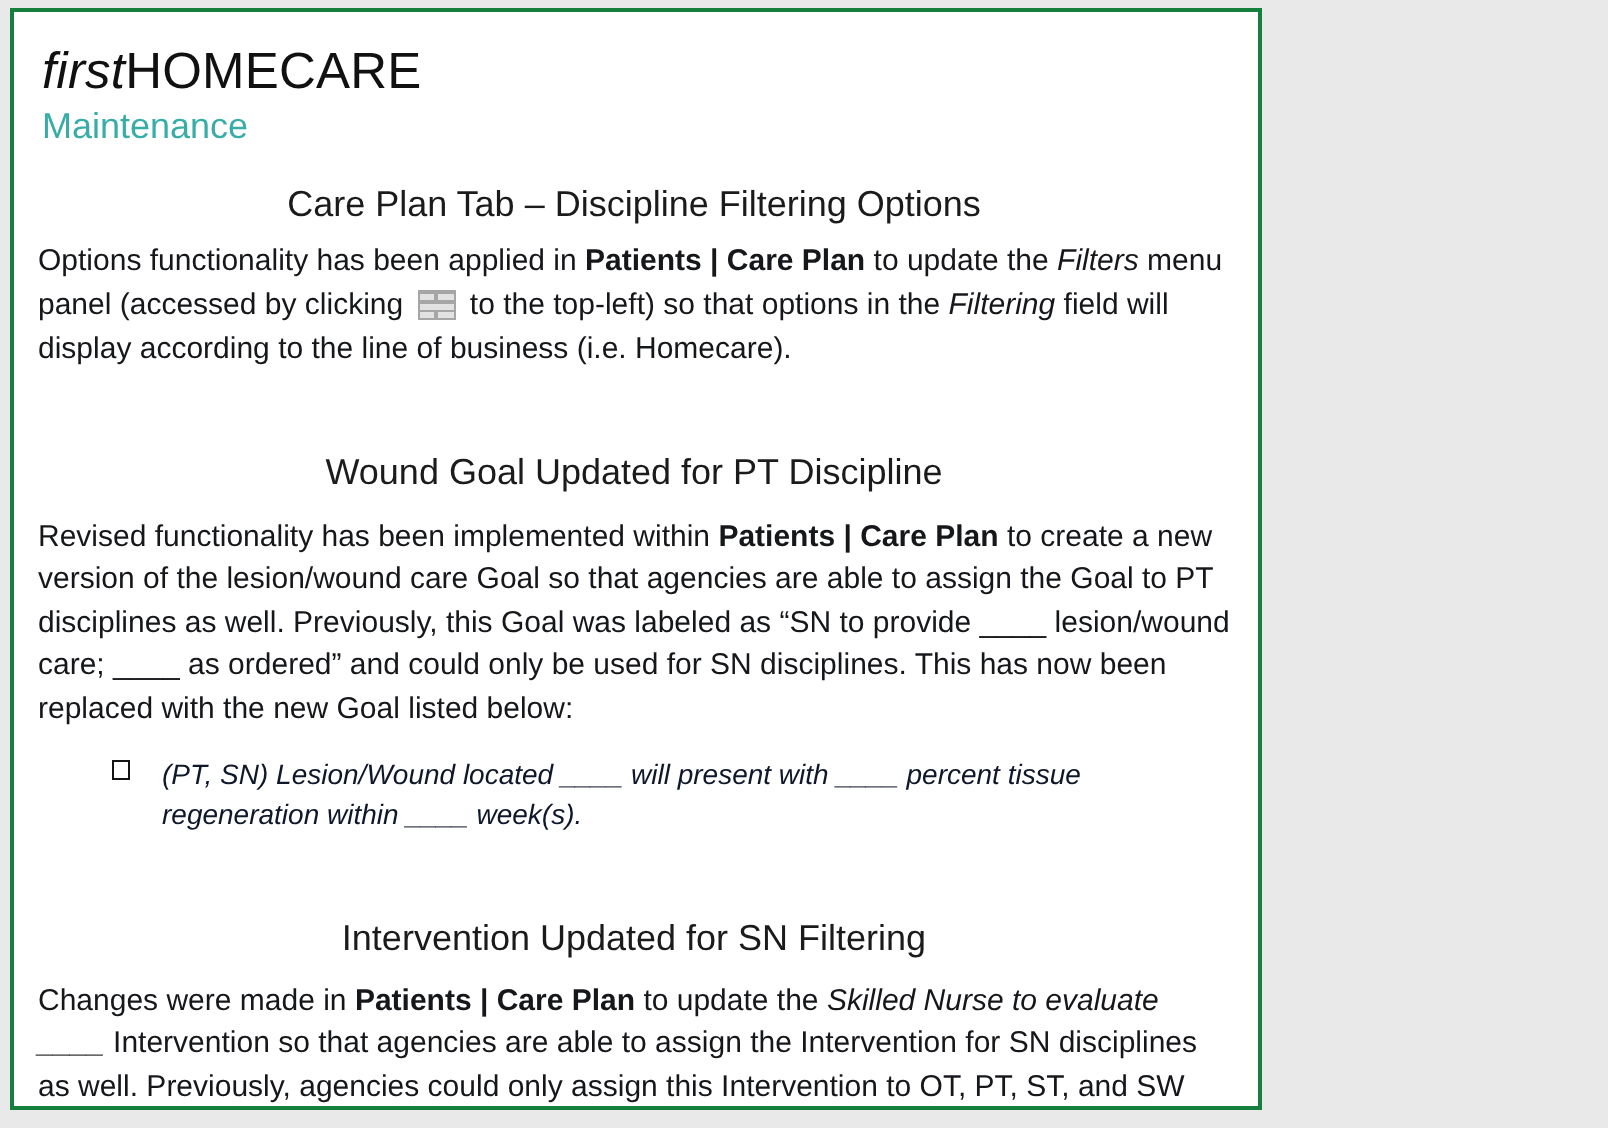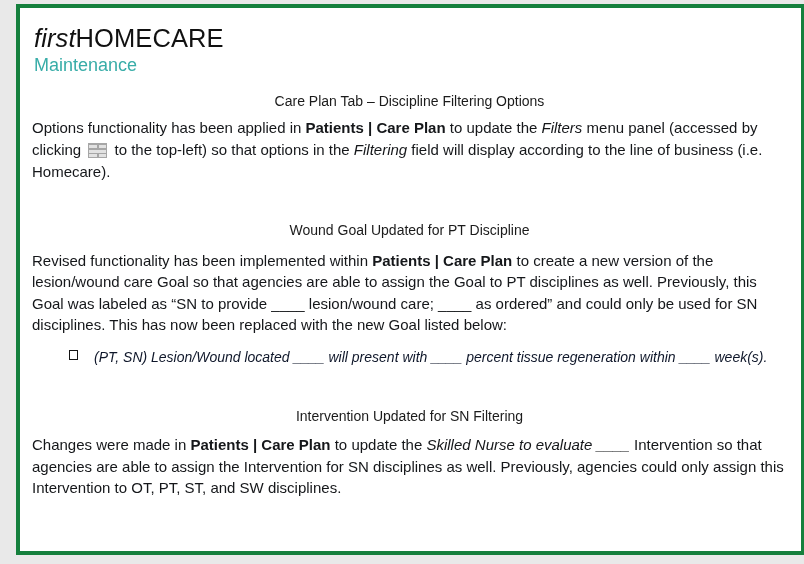--- a/index.html
+++ b/index.html
@@ -10,26 +10,26 @@
   body {
     width: 804px;
     height: 564px;
     overflow: hidden;
     font-family: "Liberation Sans", sans-serif;
   }
 
   
   #page-frame {
     position: absolute;
-    left: 16px;
+    left: 5px;
     top: 4px;
-    width: 789px;
+    width: 626px;
     height: 551px;
     background: #ffffff;
-    border: 4px solid #15803d;
+    border: 2px solid #15803d;
     box-sizing: border-box;
     overflow: hidden;
   }
   #page-inner {
     padding: 10px 14px 0 12px;
     box-sizing: border-box;
     height: 100%;
   }
 
   
@@ -54,21 +54,21 @@
     font-weight: 400;
     margin: 2px 0 0 2px;
     line-height: 1.2;
     white-space: nowrap;
   }
 
   
   .section { margin: 0; }
   .section-heading {
     text-align: center;
-    font-size: 14px;
+    font-size: 18px;
     color: #1b1b1b;
     font-weight: 400;
     line-height: 1.25;
     margin: 0;
     padding: 0;
   }
   .body-text {
     font-size: 15px;
     color: #15171a;
     line-height: 1.44;

